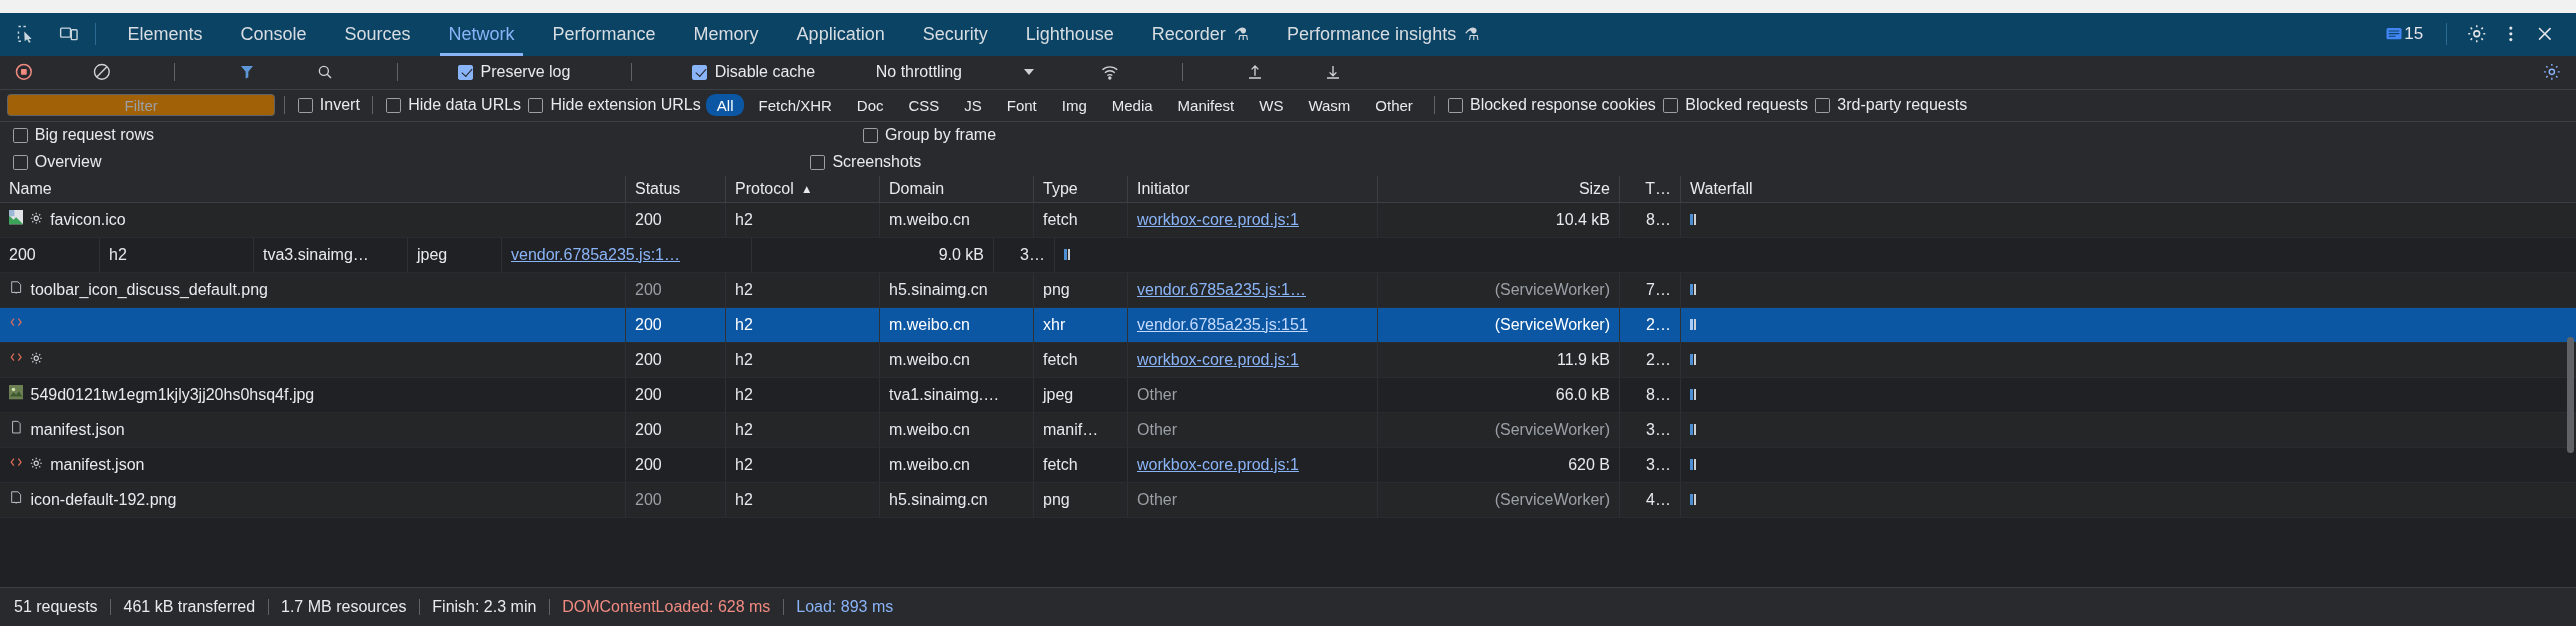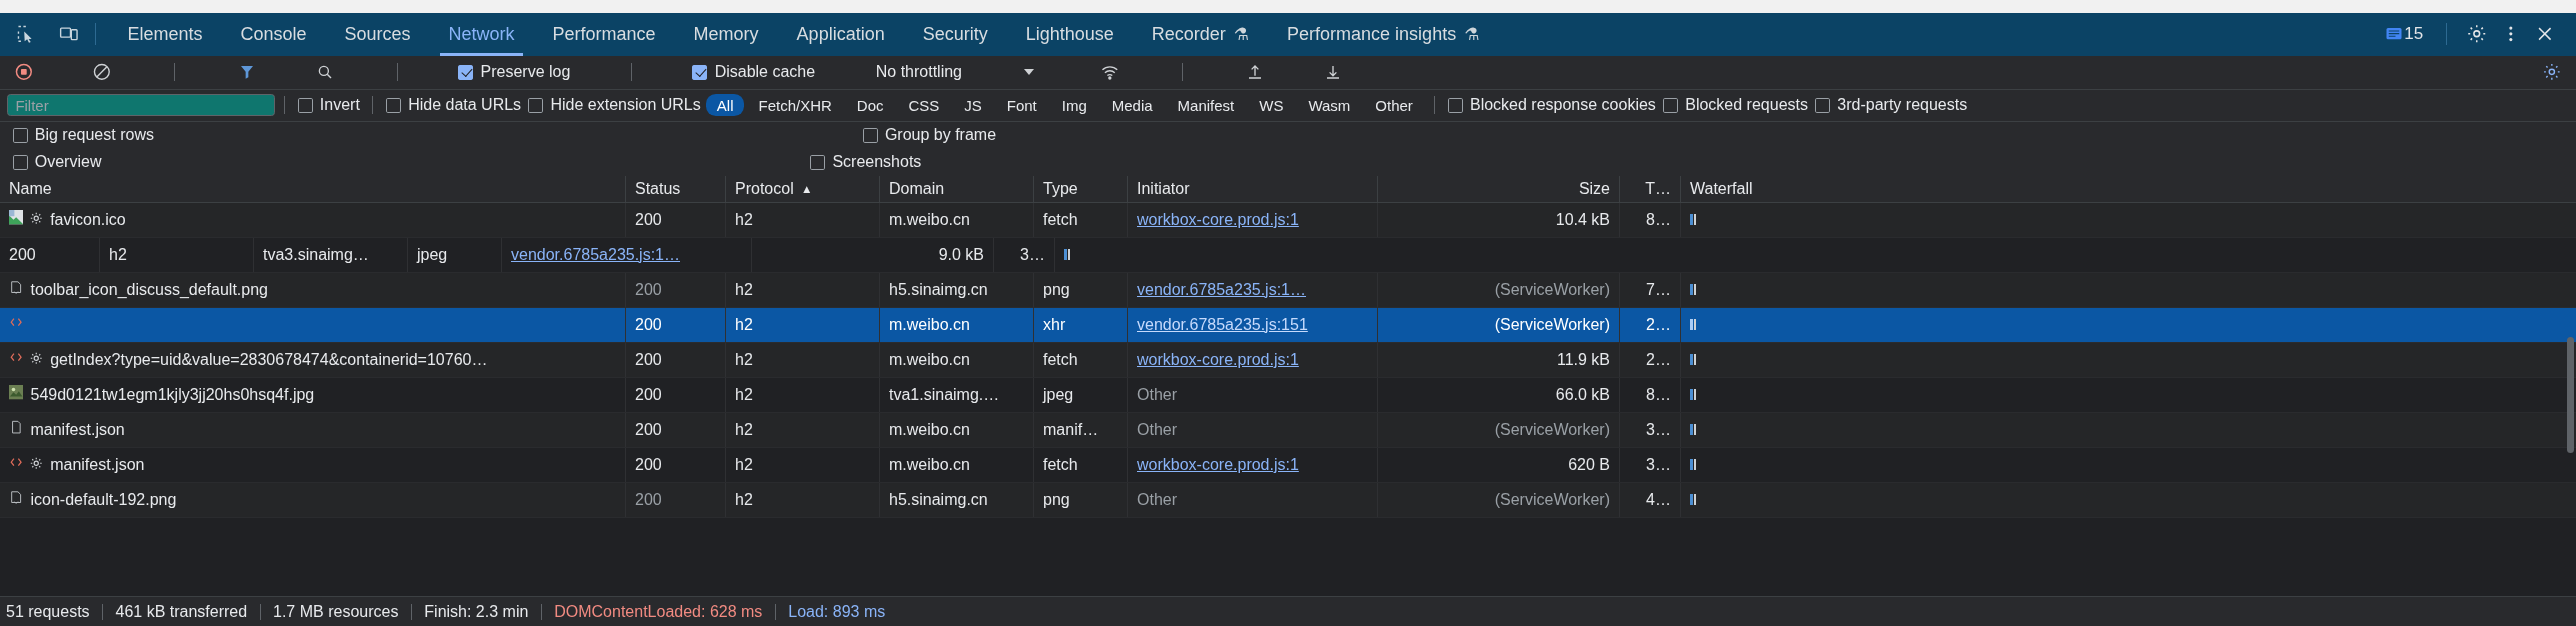--- a/index.html
+++ b/index.html
@@ -69,24 +69,25 @@
   .caret { width: 0; height: 0; border-left: 5.4px solid transparent; border-right: 5.4px solid transparent; border-top: 6.3px solid #cfd2d5; margin: 0 12.5px 0 5.4px; }
   .net-toolbar-right { margin-left: auto; display: flex; align-items: center; }
 
   
   .filter-row {
     height: 32px; flex: none; background: #292a2d;
     display: flex; align-items: center; padding: 0 7.2px; gap: 0;
     border-bottom: 0.9px solid #3c4043;
   }
   .filter-input {
-    width: 268px; height: 21.5px; background: #0f766e;
+    width: 268px; height: 21.5px; background: #a16207;
     border: 0.9px solid #5f6368; border-radius: 3.6px;
     color: #e8eaed; font-size: 15px; padding: 0 7.2px;
     font-family: "Liberation Sans", sans-serif;
+    text-align: center;
   }
   .filter-input::placeholder { color: #9aa0a6; }
   .pill {
     color: #e8eaed; font-size: 15px; padding: 2.7px 10.7px; border-radius: 9.8px;
     white-space: nowrap; margin: 0 1.8px;
   }
   .pill.active { background: #0b57a4; color: #ffffff; }
 
   
   .opt-row {
@@ -142,23 +143,23 @@
   .trow.selected .wf-tick { background: #a8ccf7; }
 
   
   .scroll-thumb {
     position: absolute; right: 1.8px; top: 161px; width: 7.2px; height: 116px;
     background: #5f6368; border-radius: 3.6px;
   }
 
   
   .summary {
-    height: 30px; flex: none; background: #292a2d;
+    height: 39px; flex: none; background: #292a2d;
     border-top: 0.9px solid #3c4043;
-    display: flex; align-items: center; padding: 0 6px;
+    display: flex; align-items: center; padding: 0 14px;
     font-size: 16px; color: #e8eaed; gap: 0;
   }
   .summary .seg { padding: 0 12.5px; white-space: nowrap; }
   .summary .vline { width: 0.9px; height: 16px; background: #5f6368; }
   .red { color: #f28b82; }
   .blue { color: #8ab4f8; }
 </style>
 </head>
 <body>
 
@@ -504,21 +505,20 @@
       </div>
       <div class="trow">
         <div class="c-name namecell">
           <span><svg class="fileicon" viewBox="0 0 16 16" fill="none" stroke="#e06c5a" stroke-width="1.4">
               <path d="M5.5 4L2.5 8l3 4M10.5 4l3 4-3 4"></path>
             </svg></span>
           <span><svg class="gearmini" width="12.5" height="12.5" viewBox="0 0 24 24" fill="none" stroke="#cfd2d5" stroke-width="2.2">
               <circle cx="12" cy="12" r="4"></circle>
               <path d="M12 1.5v3M12 19.5v3M1.5 12h3M19.5 12h3M4.3 4.3l2.1 2.1M17.6 17.6l2.1 2.1M19.7 4.3l-2.1 2.1M6.4 17.6l-2.1 2.1"></path>
             </svg></span>
-          <span>getIndex?type=uid&amp;value=2830678474&amp;containerid=10760…</span>
         </div>
         <div class="c-status">200</div>
         <div class="c-proto">h2</div>
         <div class="c-domain">m.weibo.cn</div>
         <div class="c-type">fetch</div>
         <div class="c-init">
           <span class="link">workbox-core.prod.js:1</span>
         </div>
         <div class="c-size">11.9 kB</div>
         <div class="c-time">2…</div>

